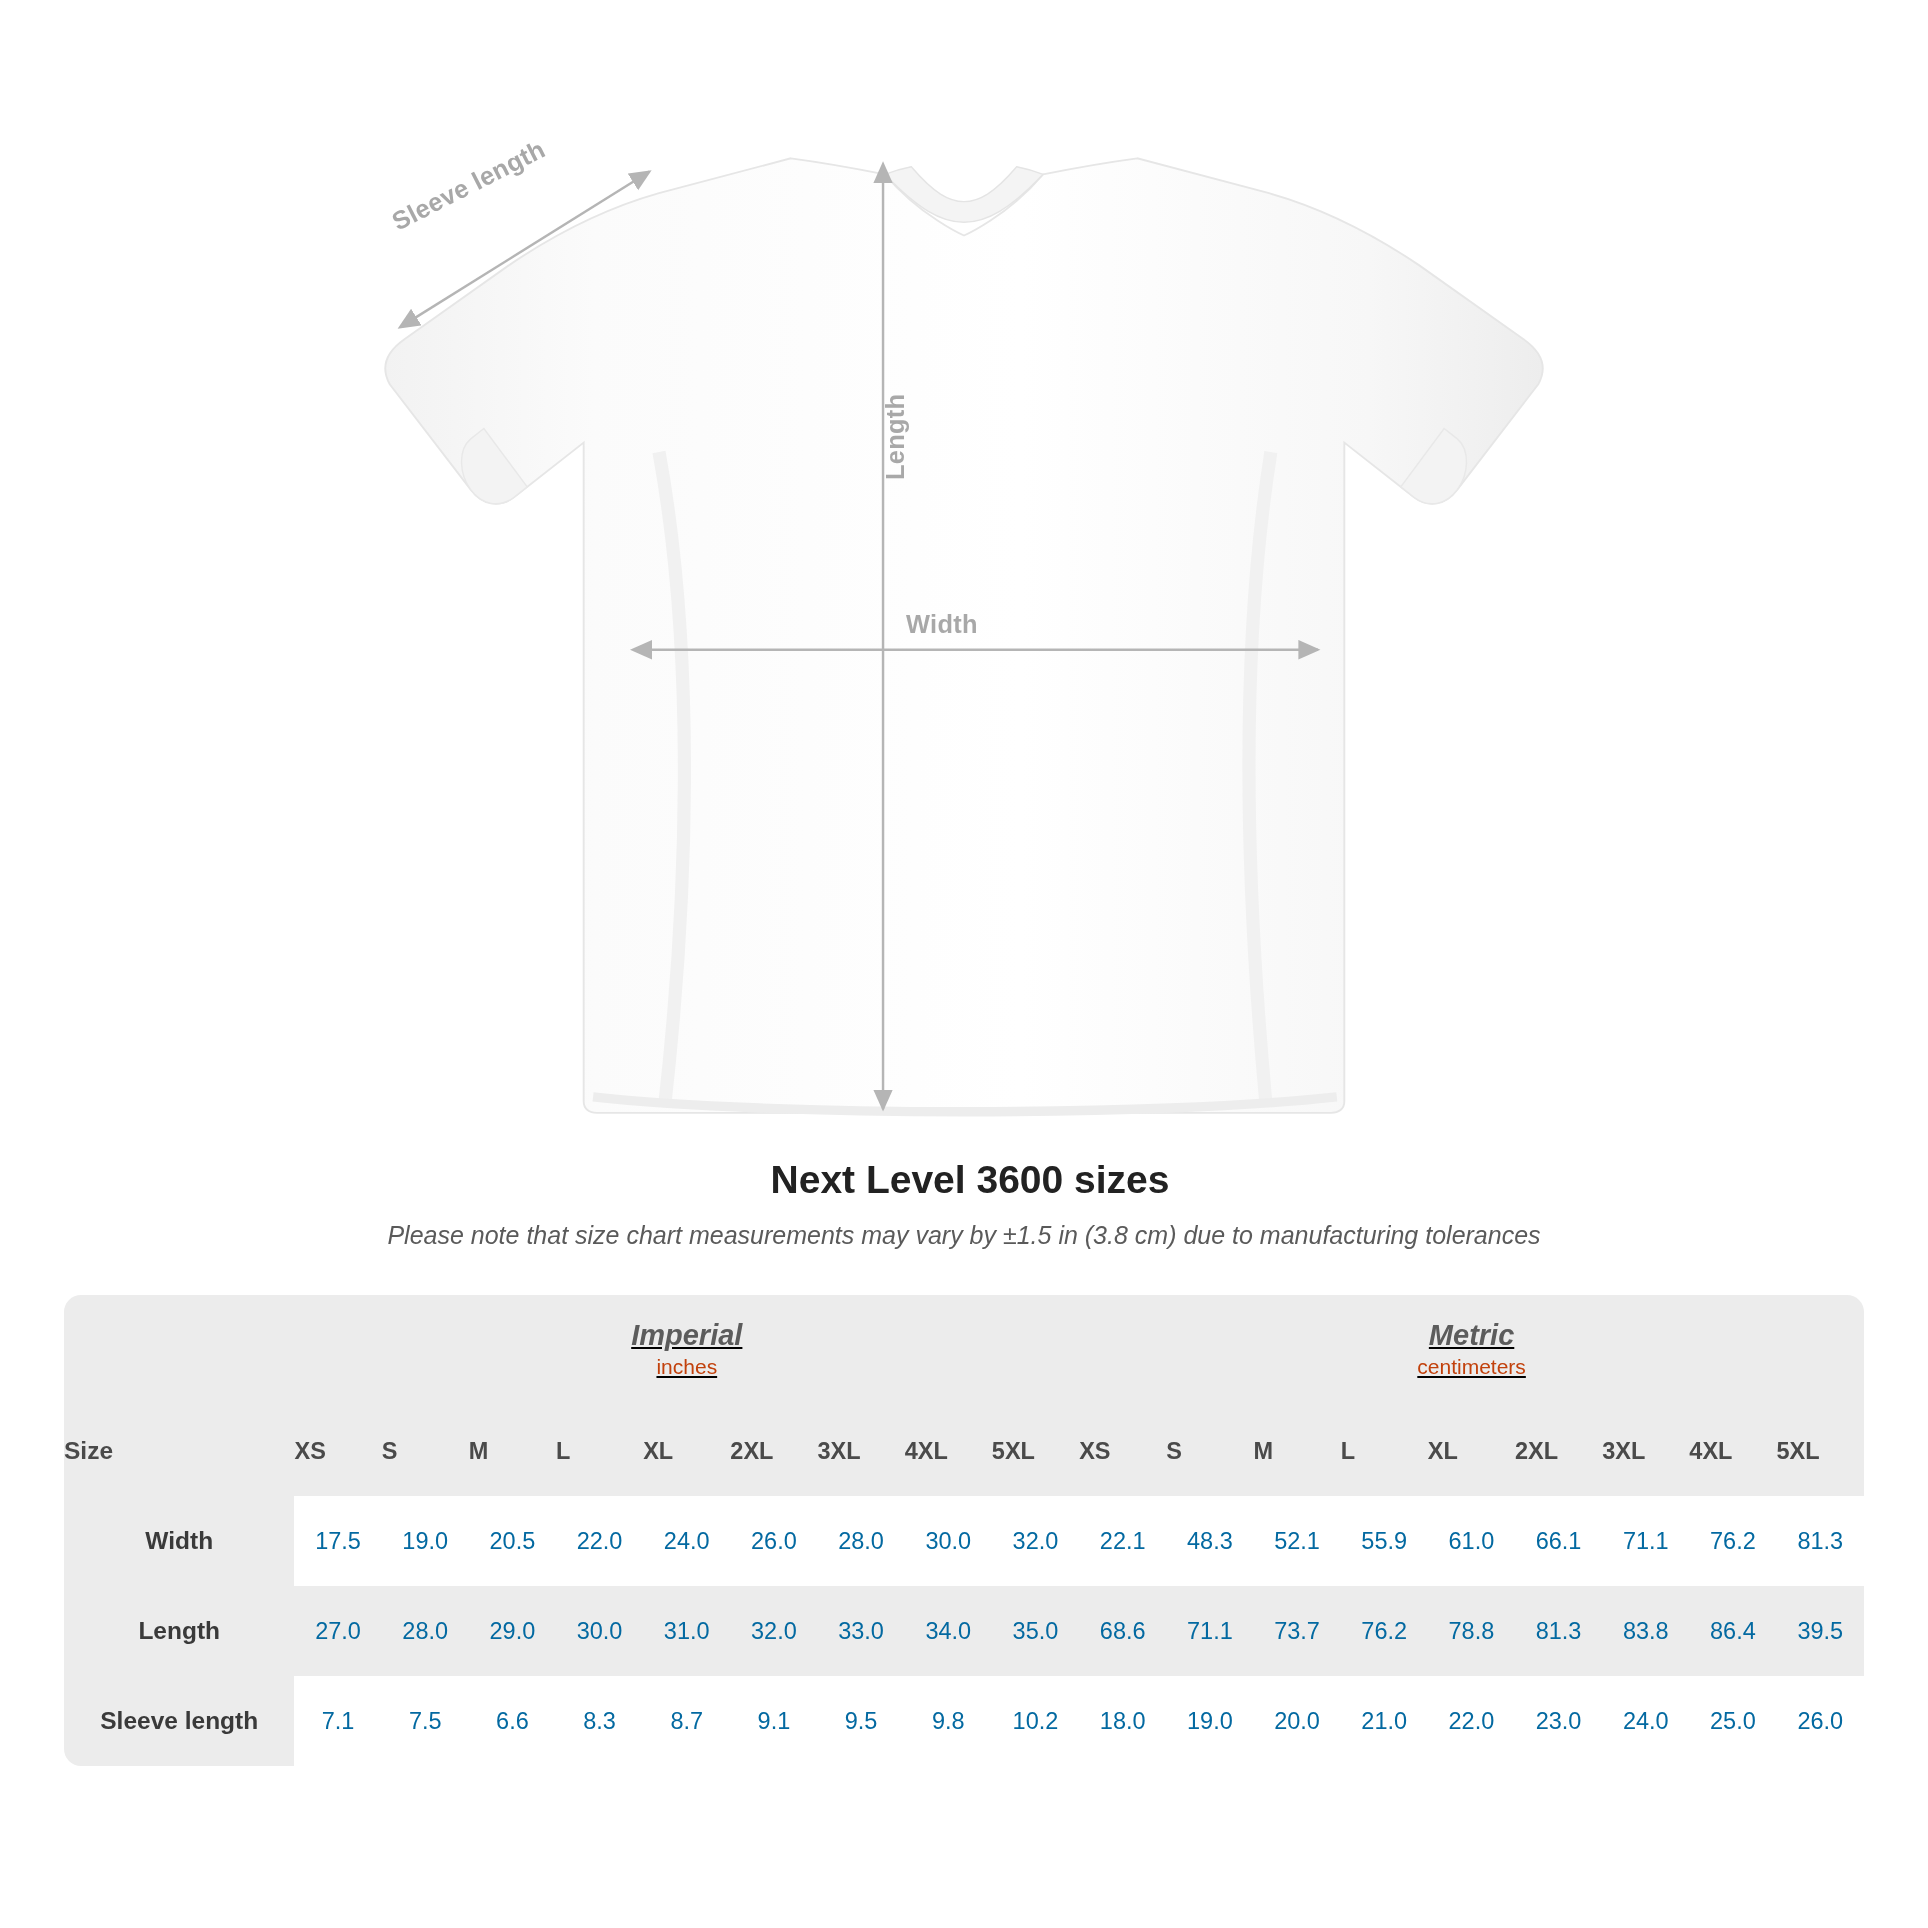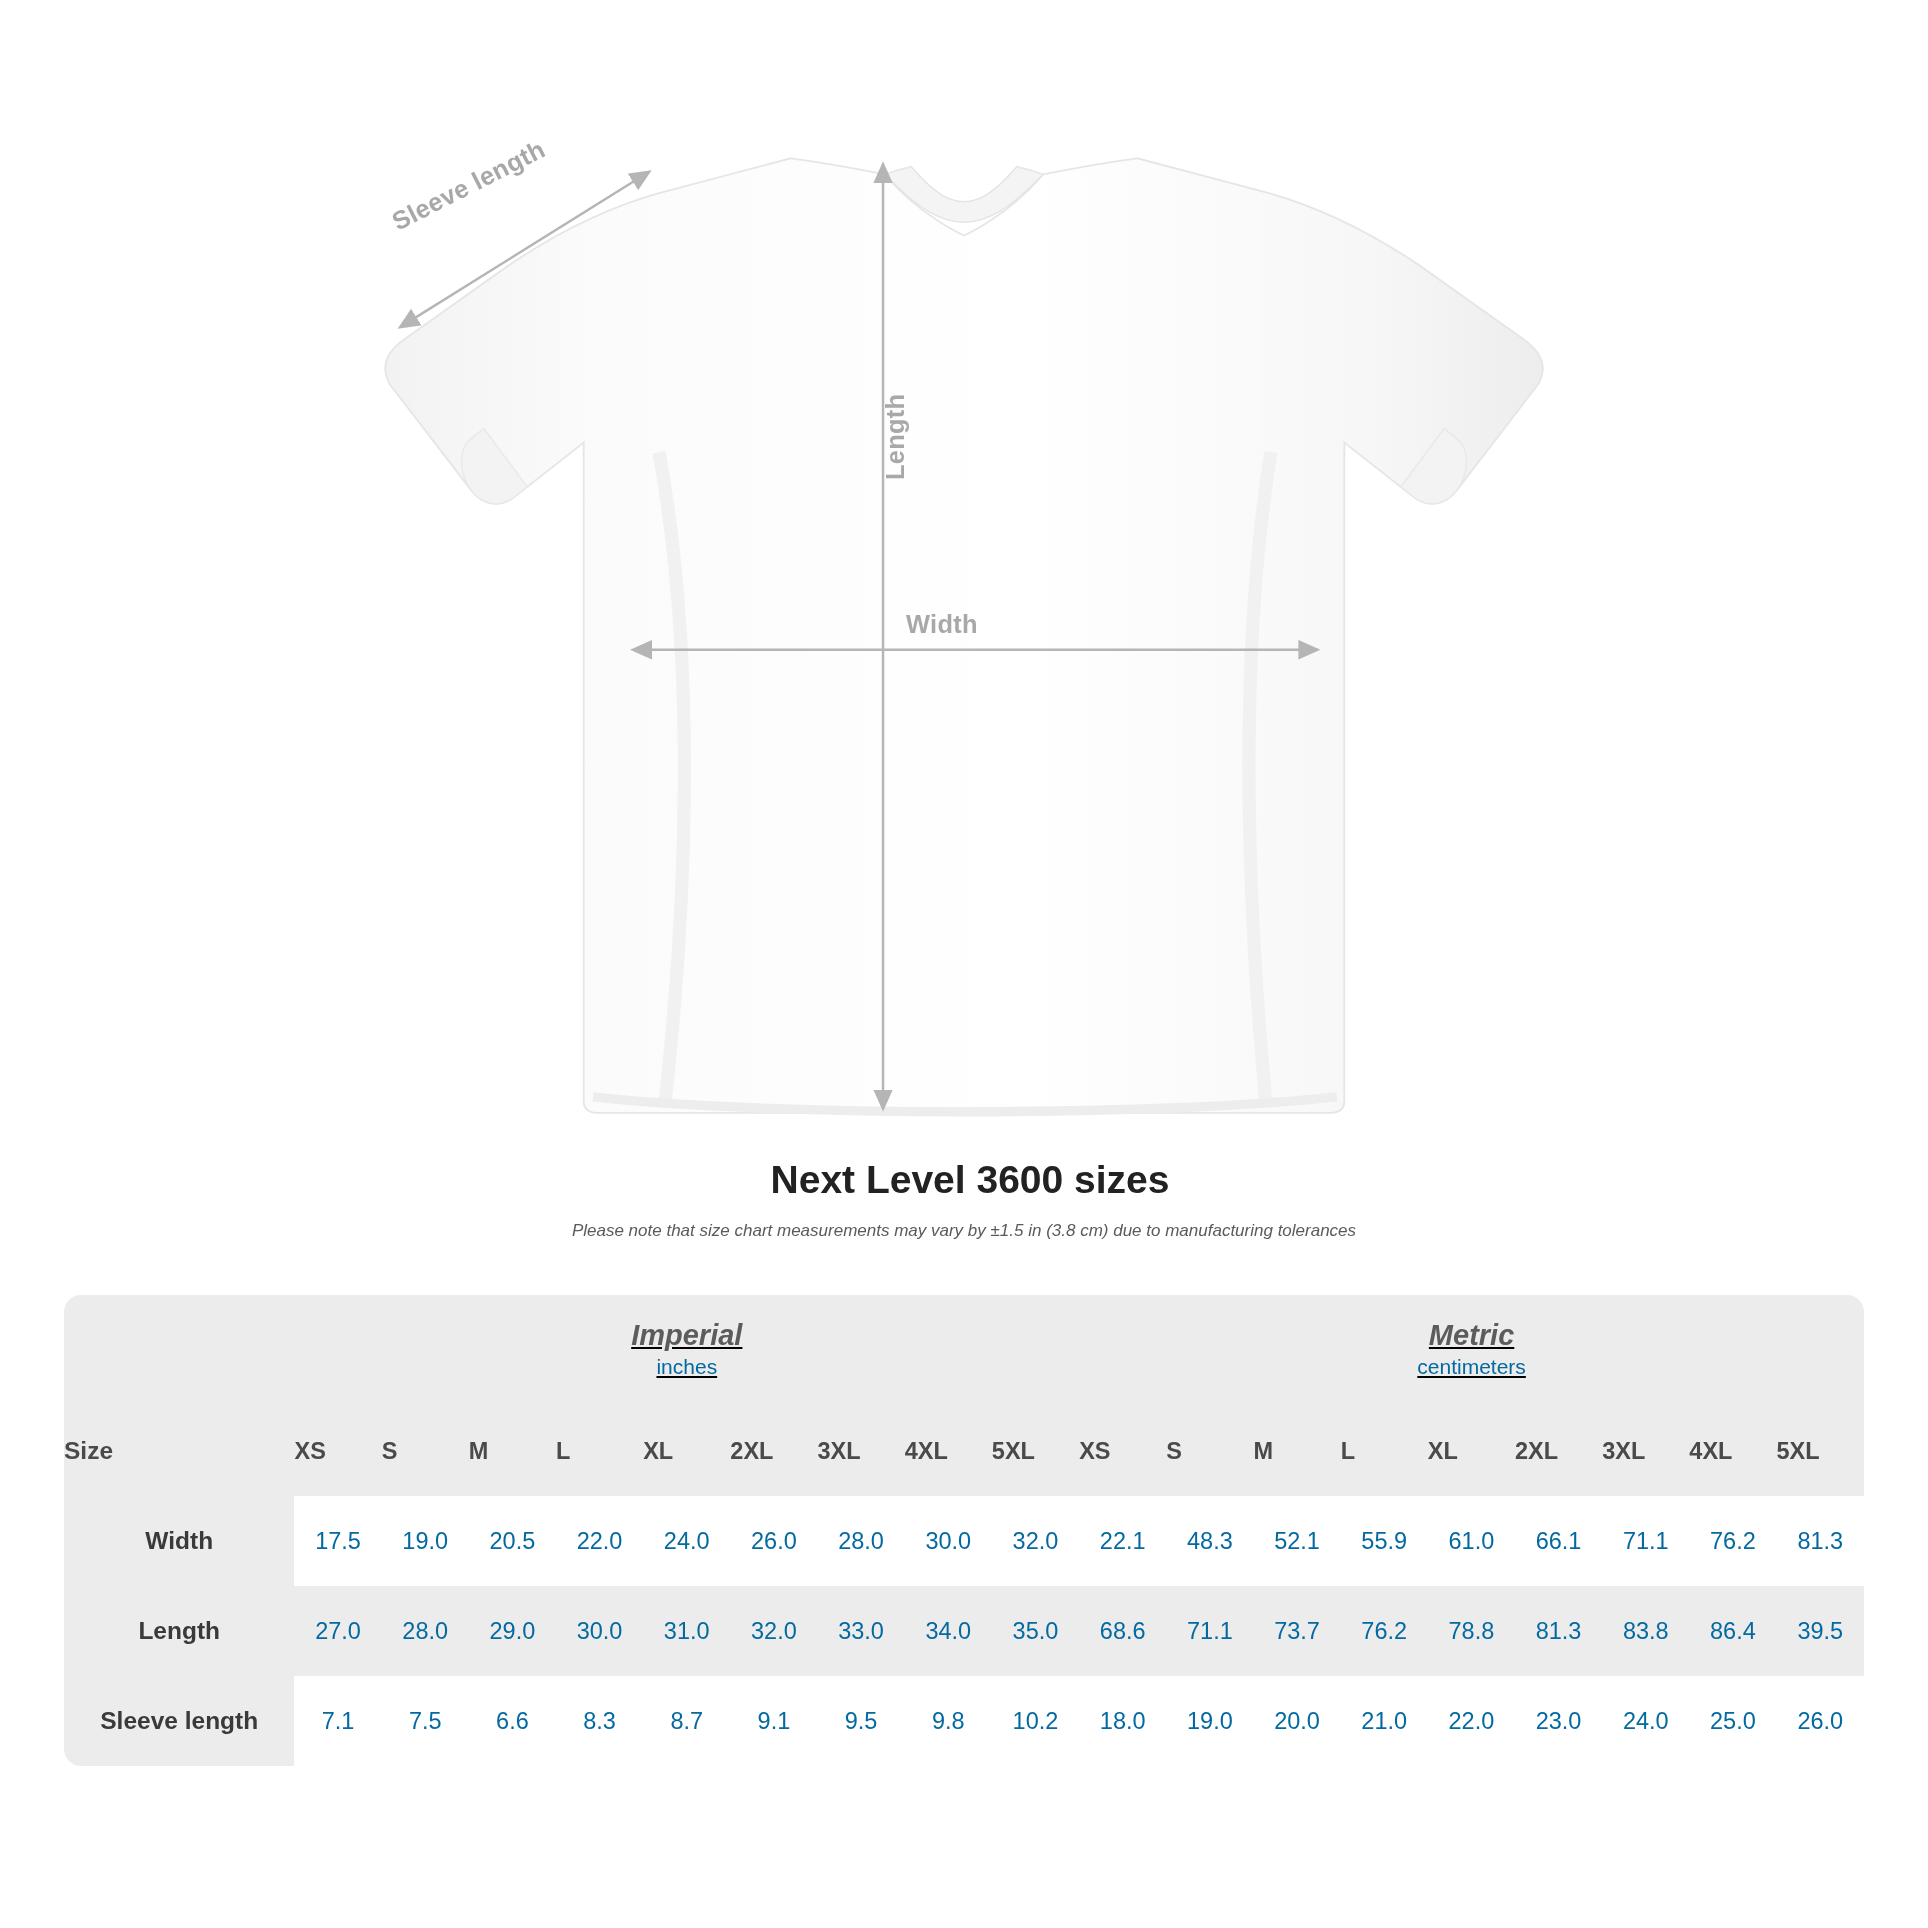--- a/index.html
+++ b/index.html
@@ -61,21 +61,21 @@
     width: 1928px;
     text-align: center;
   }
   .chart-title {
     font-size: 39px;
     font-weight: bold;
     color: #222222;
     margin: 0 0 19px 12px;
   }
   .chart-note {
-    font-size: 17px;
+    font-size: 25px;
     font-style: italic;
     color: #5a5a5a;
     margin: 8px;
   }
 
   
   .table-wrap {
     position: absolute;
     top: 1295px;
     left: 64px;
@@ -100,21 +100,21 @@
   }
   .unit-head .unit-name {
     font-size: 29px;
     font-weight: bold;
     font-style: italic;
     color: #5c5c5c;
     line-height: 1.15;
   }
   .unit-head .unit-sub {
     font-size: 21px;
-    color: #0369a1;
+    color: #c2410c;
     font-style: normal;
     font-weight: normal;
     line-height: 1.4;
   }
   .corner-cell {
     background: #ececec;
   }
   .hdr-row td {
     height: 90px;
     background: #ececec;

